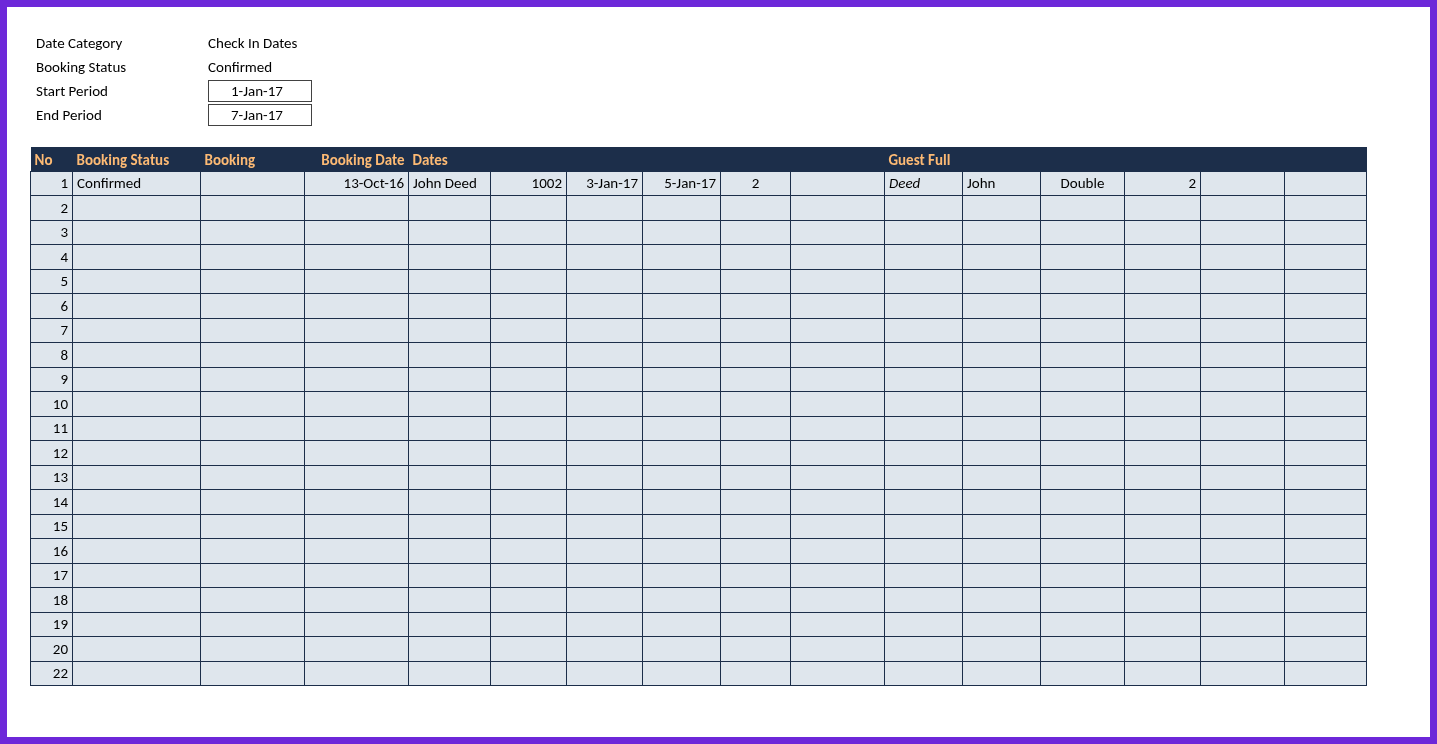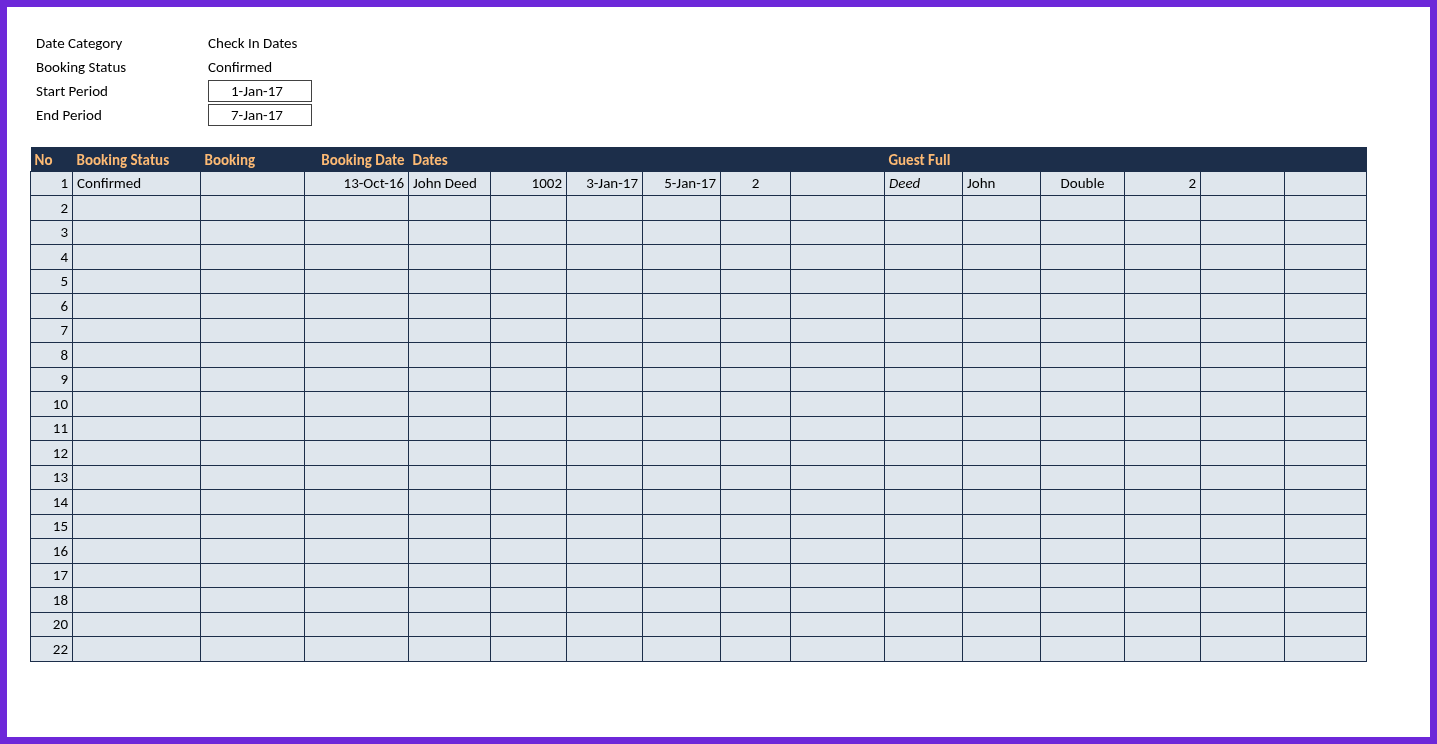--- a/index.html
+++ b/index.html
@@ -466,20 +466,38 @@
             <td class="col-len"></td>
             <td class="col-alloc"></td>
             <td class="col-fam"></td>
             <td class="col-sur"></td>
             <td class="col-type"></td>
             <td class="col-bed"></td>
             <td class="col-ebed"></td>
             <td class="col-brk"></td>
           </tr>
           <tr>
+            <td class="col-no">19</td>
+            <td class="col-stat"></td>
+            <td class="col-bk"></td>
+            <td class="col-bdate"></td>
+            <td class="col-guest"></td>
+            <td class="col-room"></td>
+            <td class="col-cin"></td>
+            <td class="col-cout"></td>
+            <td class="col-len"></td>
+            <td class="col-alloc"></td>
+            <td class="col-fam"></td>
+            <td class="col-sur"></td>
+            <td class="col-type"></td>
+            <td class="col-bed"></td>
+            <td class="col-ebed"></td>
+            <td class="col-brk"></td>
+          </tr>
+          <tr>
             <td class="col-no">20</td>
             <td class="col-stat"></td>
             <td class="col-bk"></td>
             <td class="col-bdate"></td>
             <td class="col-guest"></td>
             <td class="col-room"></td>
             <td class="col-cin"></td>
             <td class="col-cout"></td>
             <td class="col-len"></td>
             <td class="col-alloc"></td>

